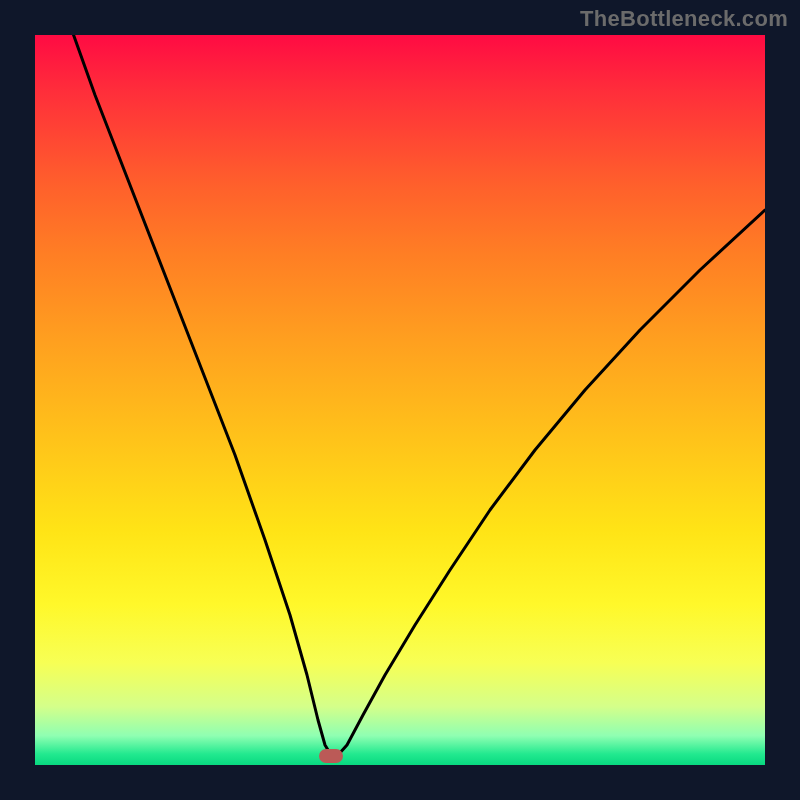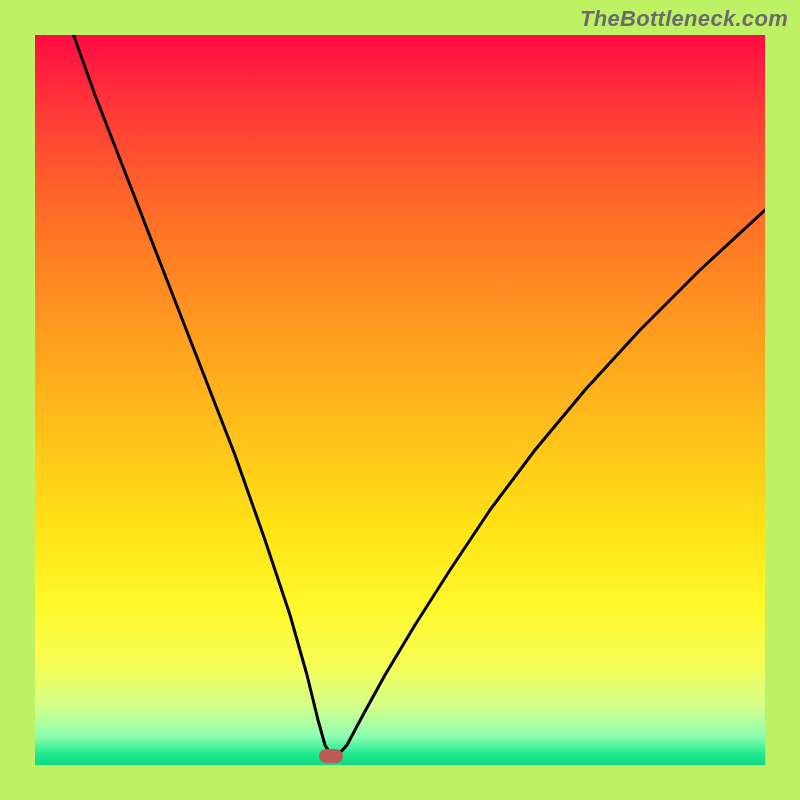--- a/index.html
+++ b/index.html
@@ -7,22 +7,21 @@
     padding: 0;
     width: 800px;
     height: 800px;
     background: #000;
     overflow: hidden;
   }
   .frame {
     position: relative;
     width: 800px;
     height: 800px;
-    background: #bef264;
-    font-style: italic;
+    background: #0f172a;
   }
   .plot-area {
     position: absolute;
     left: 35px;
     top: 35px;
     width: 730px;
     height: 730px;
     overflow: hidden;
   }
   .gradient {

